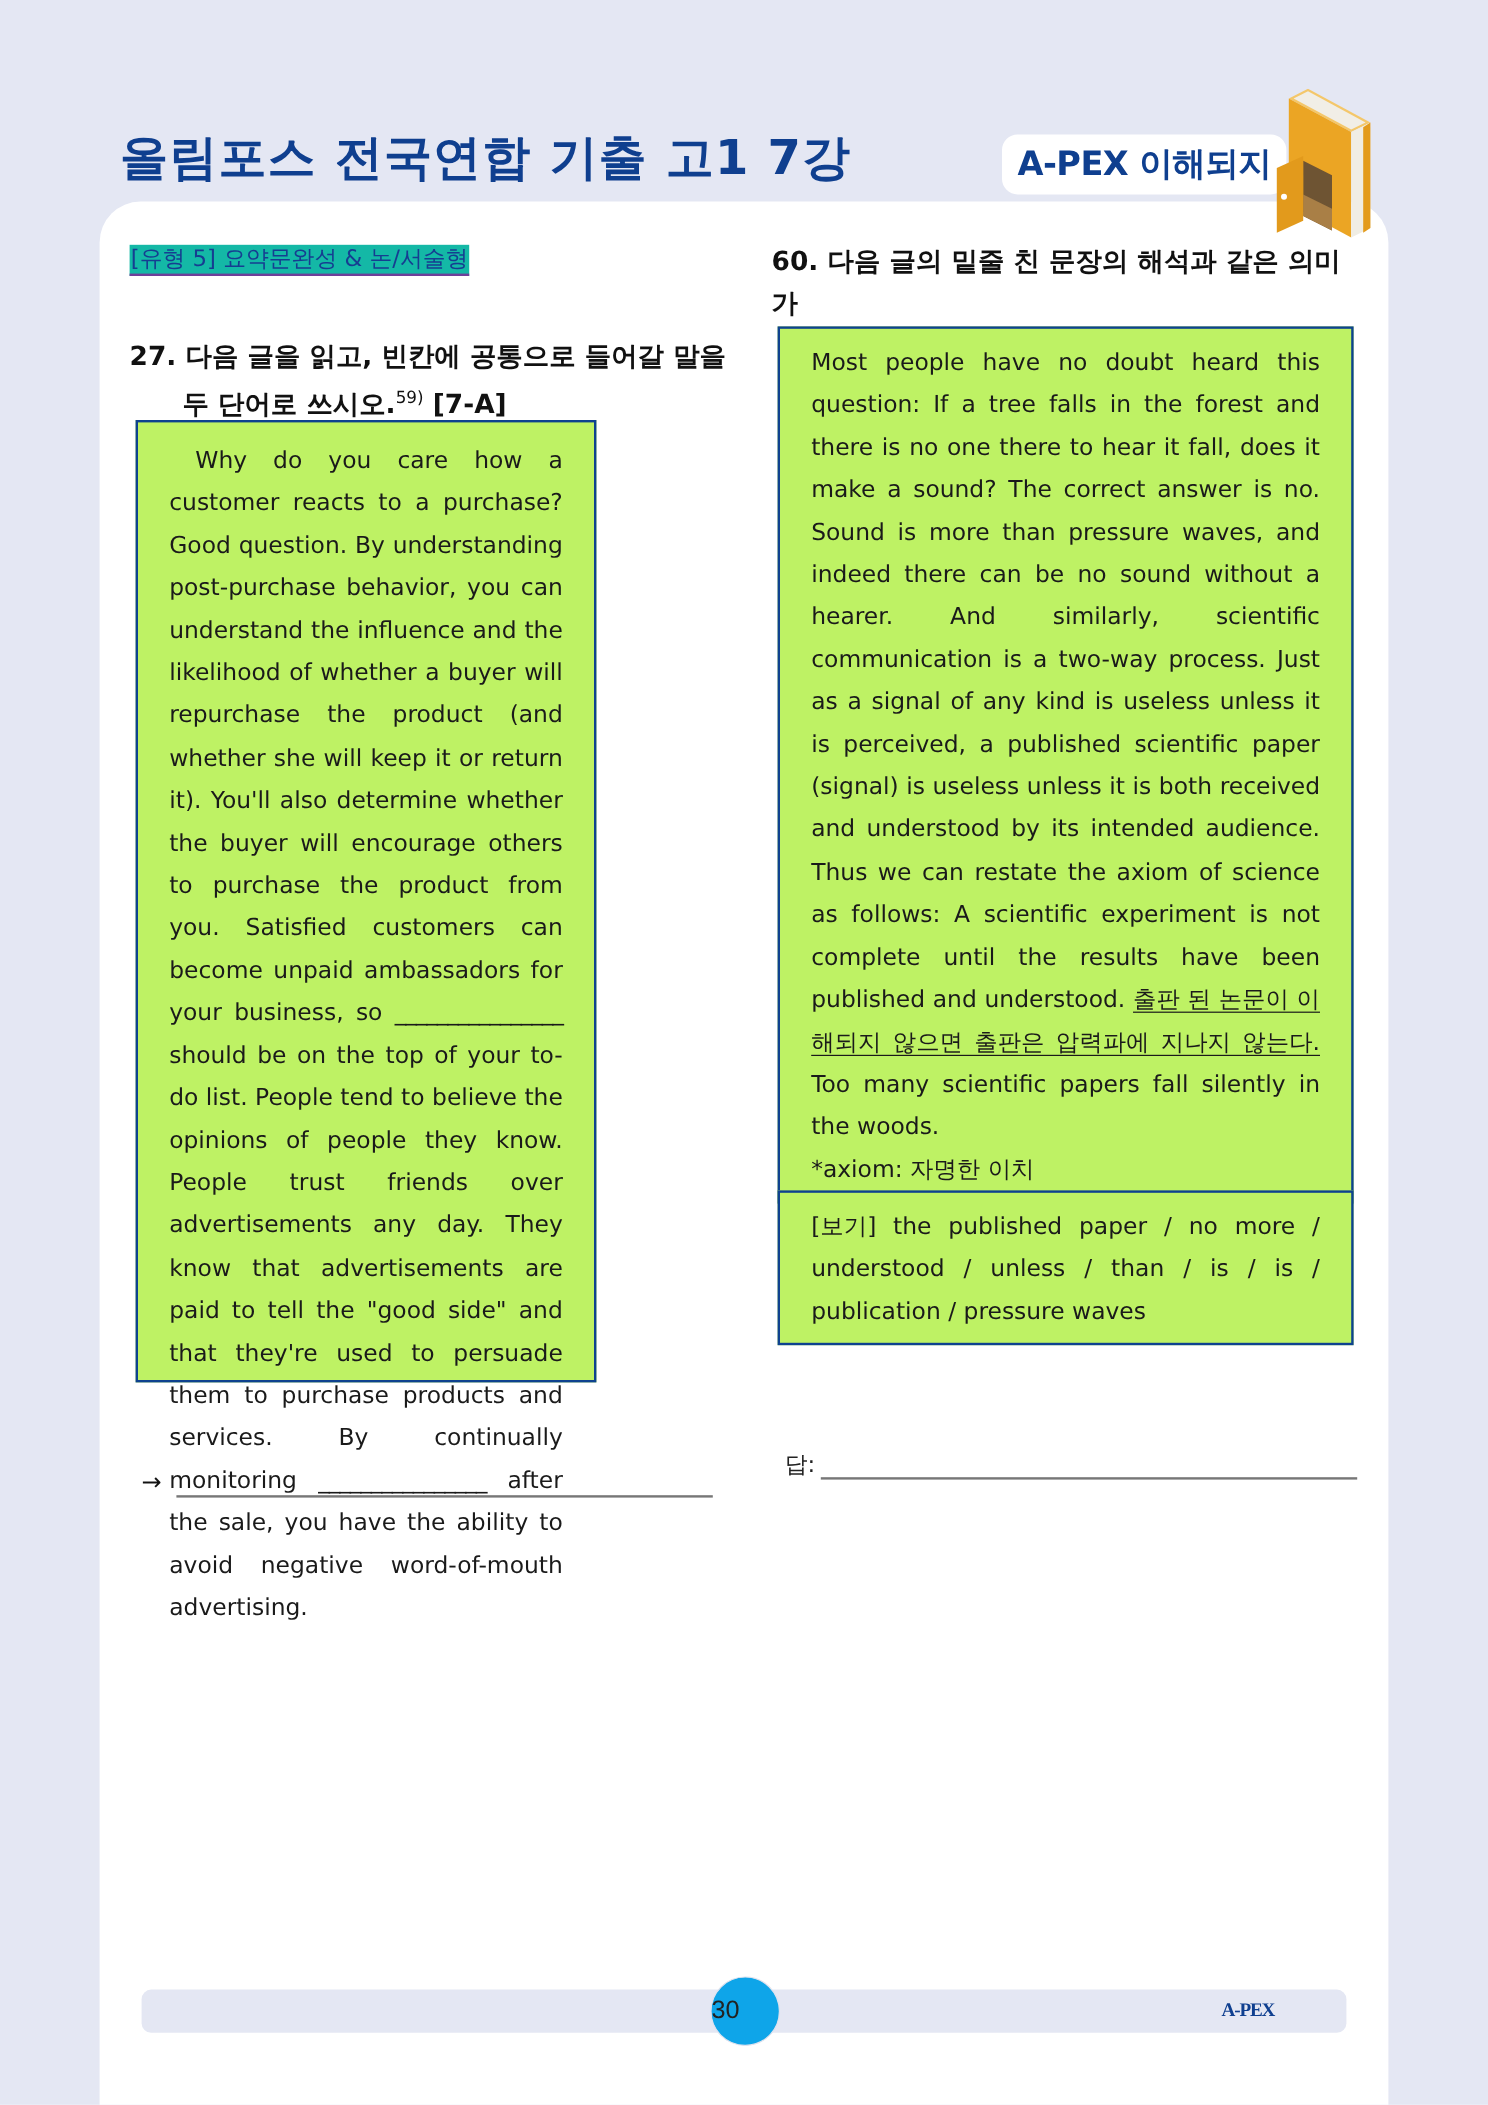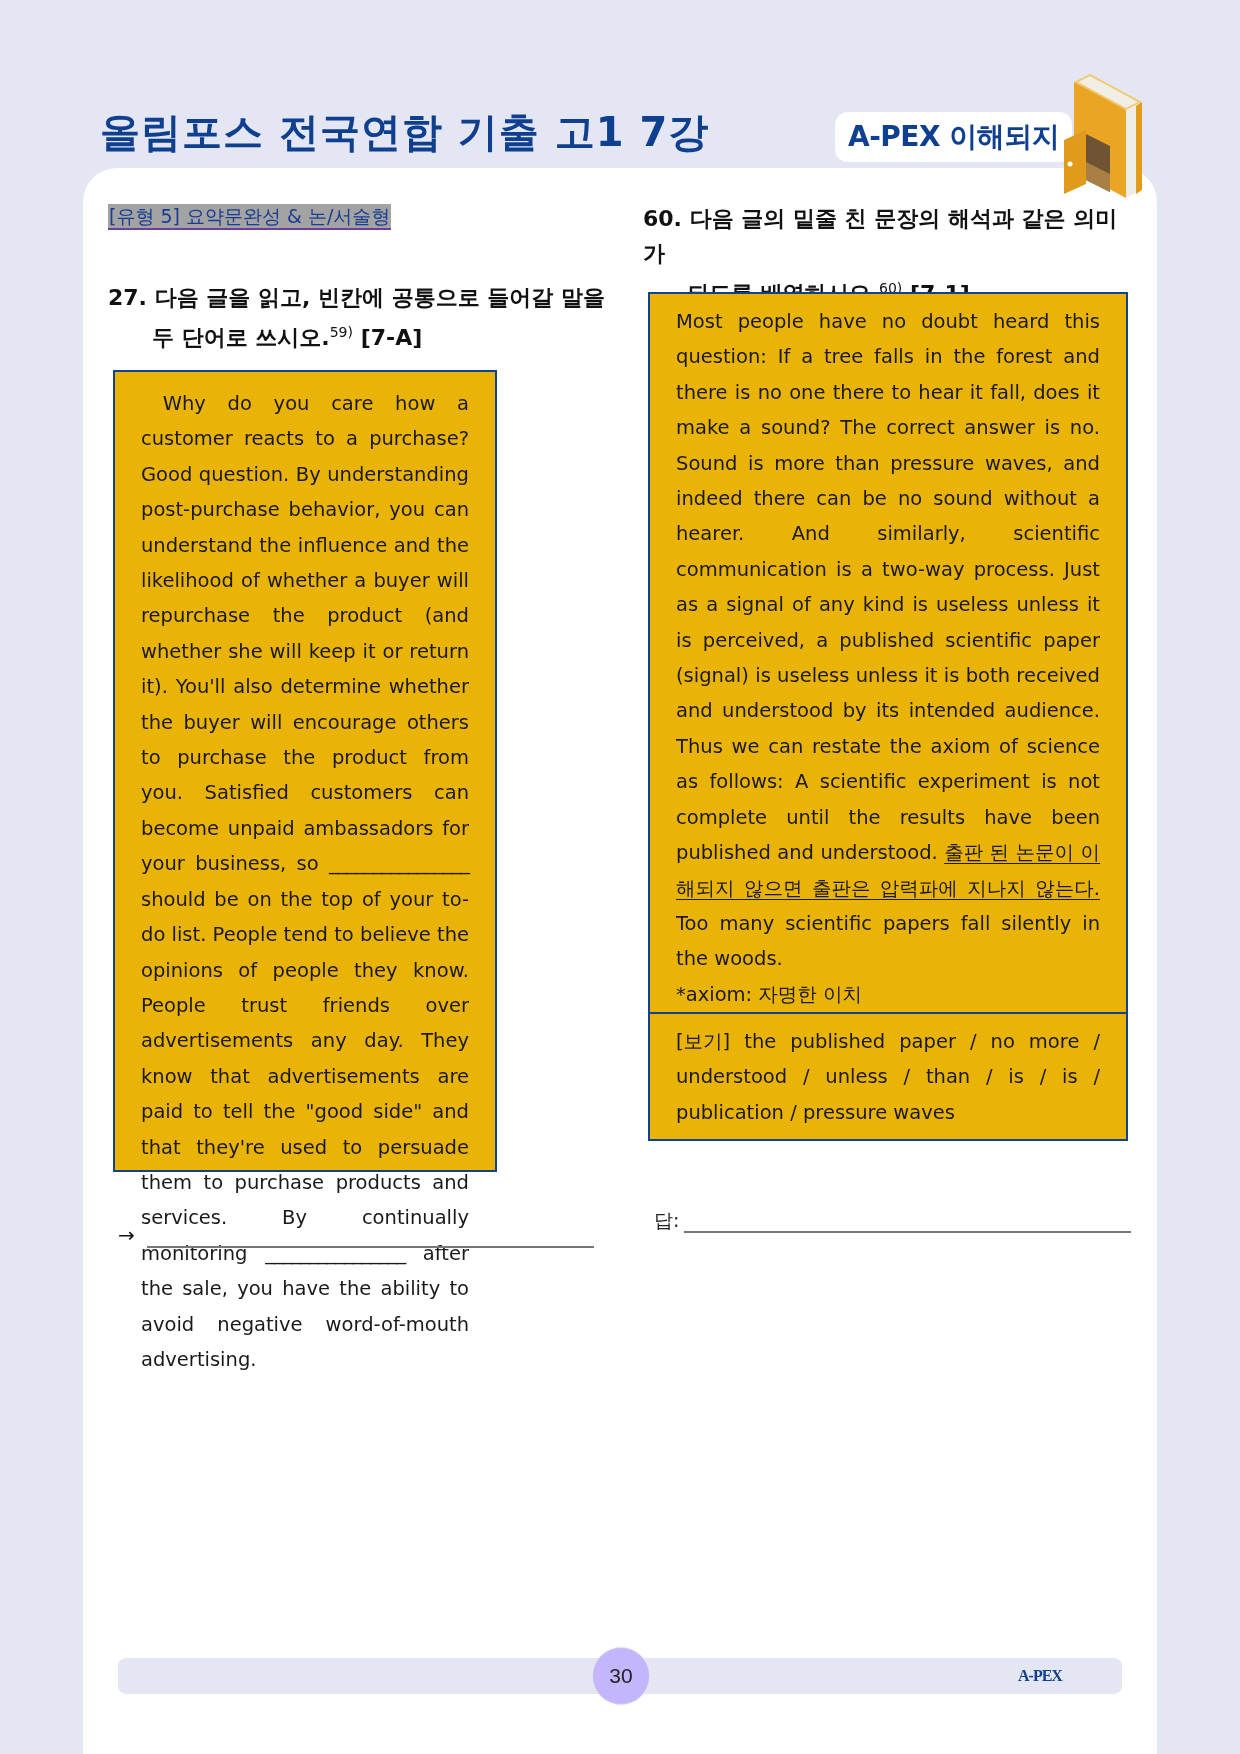--- a/index.html
+++ b/index.html
@@ -30,37 +30,36 @@
     padding: 2px 10px;
     font-size: 28px; font-weight: bold; color: #0f3f8f;
     letter-spacing: -0.5px; line-height: 40px;
     box-shadow: 0 0 0 3px #ffffff;
   }
   .book-icon { position: absolute; left: 1060px; top: 74px; width: 90px; height: 130px; }
 
   .section-tag {
     position: absolute; left: 108px; top: 204px;
     font-size: 19px; color: #163d91;
-    background: #a3a3a3;
+    background: #14b8a6;
     border-bottom: 2px solid #6e3f9a;
     line-height: 24px; padding: 0 1px;
   }
   .question {
     position: absolute; font-size: 22px; font-weight: bold; color: #111;
     line-height: 35px;
   }
   .question .q-line2 { display: block; padding-left: 44px; }
   .question sup { font-size: 14px; font-weight: normal; vertical-align: 8px; }
   .q59 { left: 108px; top: 280px; width: 500px; }
   .q60 { left: 643px; top: 201px; width: 490px; }
 
   .box {
-    position: absolute; border: 2px solid #0e428f; background: #eab308;
+    position: absolute; border: 2px solid #0e428f; background: #bef264;
     box-sizing: border-box;
-    margin-top: 20px;
   }
   .passage {
     font-size: 19.5px; line-height: 35.4px; text-align: justify;
     font-family: "DejaVu Sans", sans-serif; color: #1a1a1a;
   }
   .box59 { left: 113px; top: 350px; width: 384px; height: 802px; padding: 14px 26px 0 26px; }
   .box60 { left: 648px; top: 272px; width: 480px; height: 731px; padding: 10px 26px 0 26px; }
   .box-bogi { left: 648px; top: 992px; width: 480px; height: 129px; padding: 10px 26px 0 26px; }
   .underlined { text-decoration: underline; text-underline-offset: 4px; }
   .blank { letter-spacing: -1px; }
@@ -80,22 +79,22 @@
     position: absolute; left: 684px; top: 1231px; width: 447px; height: 0;
     border-top: 2px solid #777;
   }
 
   .footer-bar {
     position: absolute; left: 118px; top: 1658px; width: 1004px; height: 36px;
     background: #e4e7f3; border-radius: 8px;
   }
   .page-number {
     position: absolute; left: 592px; top: 1647px; width: 56px; height: 56px;
-    border-radius: 50%; background: #c4b5fd; border: 1px solid #dfe2ee;
-    text-align: center; line-height: 56px; font-size: 21px; color: #222;
+    border-radius: 50%; background: #0ea5e9; border: 1px solid #dfe2ee;
+    text-align: left; line-height: 56px; font-size: 21px; color: #222;
     font-family: "Liberation Sans", sans-serif;
   }
   .footer-brand {
     position: absolute; left: 1018px; top: 1660px; font-size: 16px;
     font-weight: bold; color: #0f3f8f; font-family: "Liberation Serif", serif;
     letter-spacing: -1px; line-height: 32px;
   }
 </style>
 </head>
 <body>

